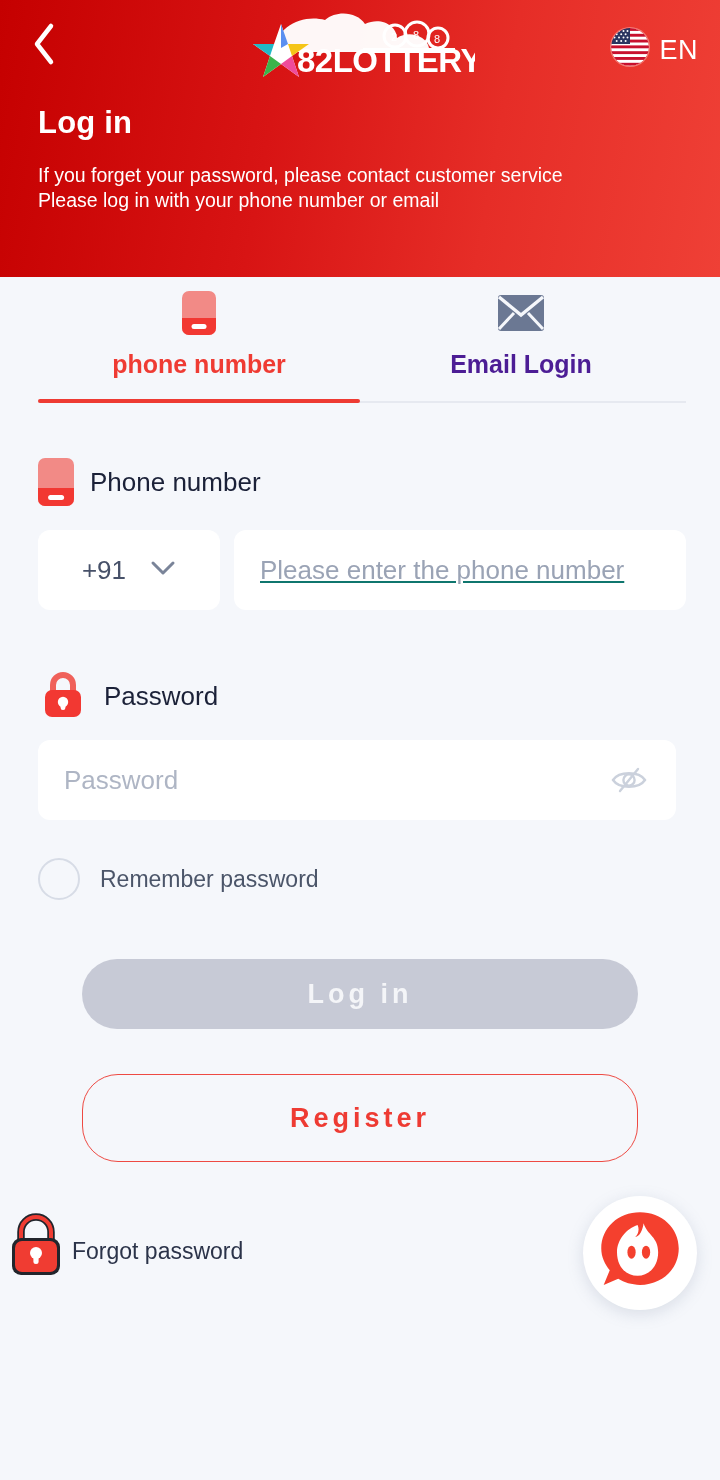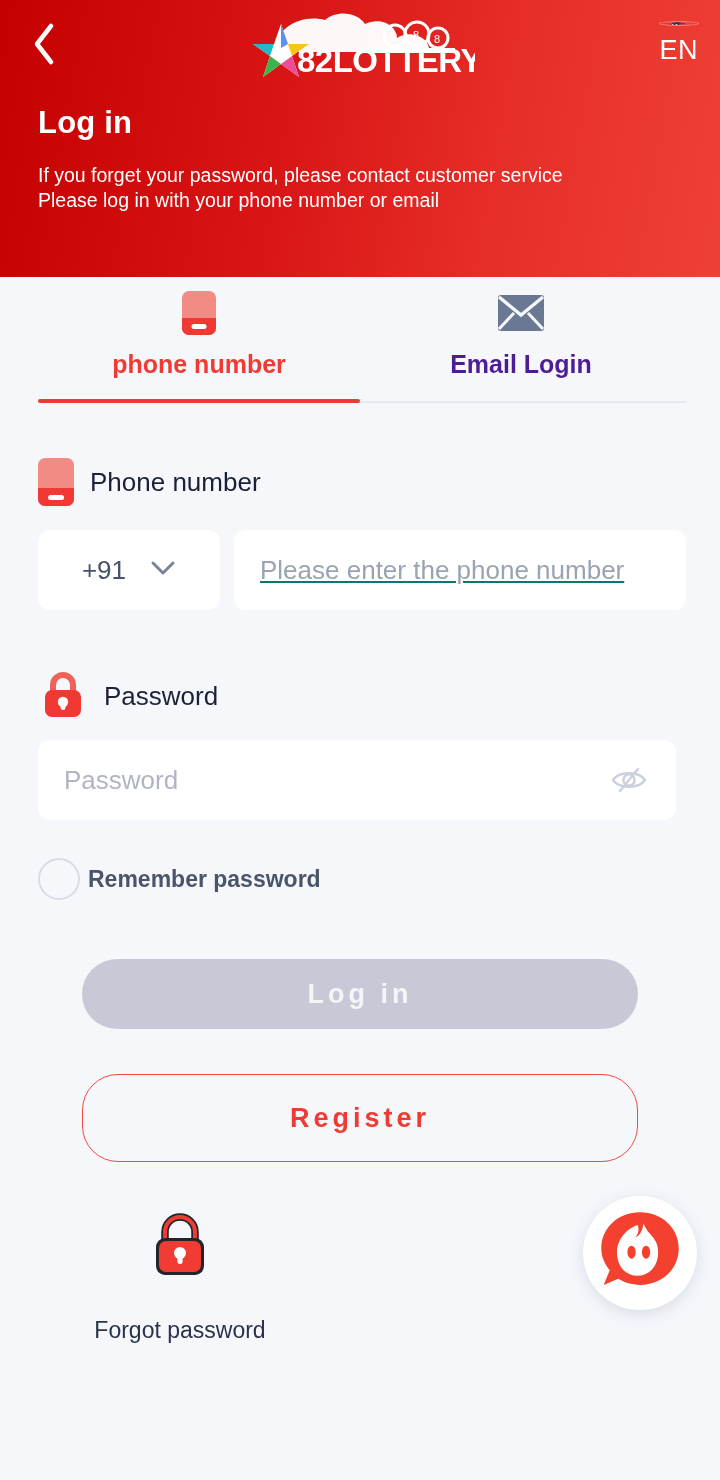--- a/index.html
+++ b/index.html
@@ -24,21 +24,21 @@
   .back-btn svg { display:block; }
 
   .logo-wrap {
     position: absolute; left: 50%; top: 8px; transform: translateX(-50%);
     width: 230px; height: 72px;
   }
   .logo-wrap svg { display: block; }
 
   .lang-wrap {
     position: absolute; right: 22px; top: 22px; height: 44px;
-    display: flex; align-items: flex-end; gap: 10px; cursor: pointer; flex-direction: column;
+    display: flex; align-items: flex-end; gap: 10px; cursor: pointer;
   }
   .flag { width: 38px; height: 38px; border-radius: 50%; overflow: hidden; display:block; box-shadow: 0 0 0 1px rgba(255,255,255,.35); }
   .lang-code { color: #fff; font-size: 27px; letter-spacing: .5px; }
 
   .head-title {
     position: absolute; left: 38px; top: 105px;
     color: #fff; font-size: 31px; font-weight: bold; letter-spacing: .2px;
   }
   .head-sub {
     position: absolute; left: 38px; top: 163px;
@@ -92,41 +92,41 @@
     background: #fff; border-radius: 12px; display: flex; align-items: center; padding: 0 26px;
   }
   .row-pass input {
     border: 0; outline: 0; background: transparent; flex: 1;
     font-family: "Liberation Sans", sans-serif; font-size: 26px; color: #1b2138;
   }
   .row-pass input::placeholder { color: #aeb5c4; }
   .eye-btn { width: 42px; height: 42px; display: flex; align-items: center; justify-content: center; cursor: pointer; }
 
   
-  .remember { position: absolute; left: 38px; top: 858px; display: flex; align-items: center; gap: 8px; cursor: pointer; font-weight: bold; }
+  .remember { position: absolute; left: 38px; top: 858px; display: flex; align-items: center; gap: 20px; cursor: pointer; }
   .checkbox { width: 42px; height: 42px; border-radius: 50%; border: 2px solid #d7dce6; background: transparent; }
   .remember .txt { font-size: 23px; color: #4b5569; }
 
   
   .btn-login {
     position: absolute; left: 82px; top: 959px; width: 556px; height: 70px;
     background: #c7cad6; border: 0; border-radius: 35px; cursor: pointer;
     color: #f4f5f8; font-family: "Liberation Sans", sans-serif;
     font-size: 27px; font-weight: bold; letter-spacing: 4px;
   }
   .btn-register {
     position: absolute; left: 82px; top: 1074px; width: 556px; height: 88px;
     background: transparent; border: 1.5px solid #ee4a43; border-radius: 36px; cursor: pointer;
     color: #ee3b33; font-family: "Liberation Sans", sans-serif;
     font-size: 27px; font-weight: bold; letter-spacing: 4px;
   }
 
   
   .bottom { position: absolute; left: 0; top: 1205px; width: 720px; display: flex; }
-  .bottom-item { width: 360px; display: flex; flex-direction: column; align-items: center; cursor: pointer; gap: 20px; }
+  .bottom-item { width: 360px; display: flex; flex-direction: row; align-items: center; cursor: pointer; }
   .bottom-item .glyph { height: 80px; display: flex; align-items: center; justify-content: center; }
   .bottom-item .txt { margin-top: 12px; font-size: 23px; color: #2b3349; }
 
   
   .cs-float {
     position: absolute; left: 583px; top: 1196px; width: 114px; height: 114px;
     border-radius: 50%; background: #ffffff; cursor: pointer;
     display: flex; align-items: center; justify-content: center;
     box-shadow: 0 4px 16px rgba(120,130,160,.22);
   }

